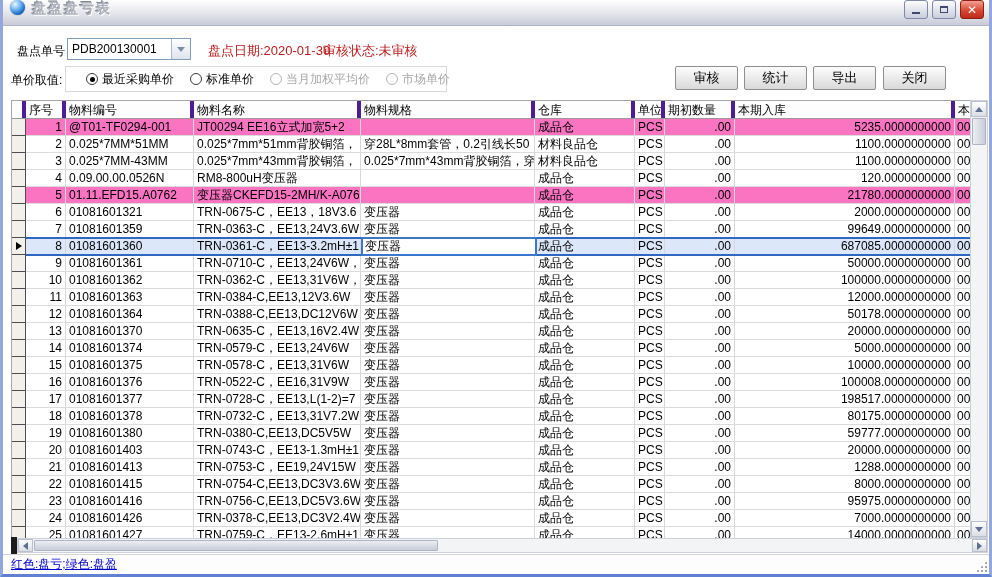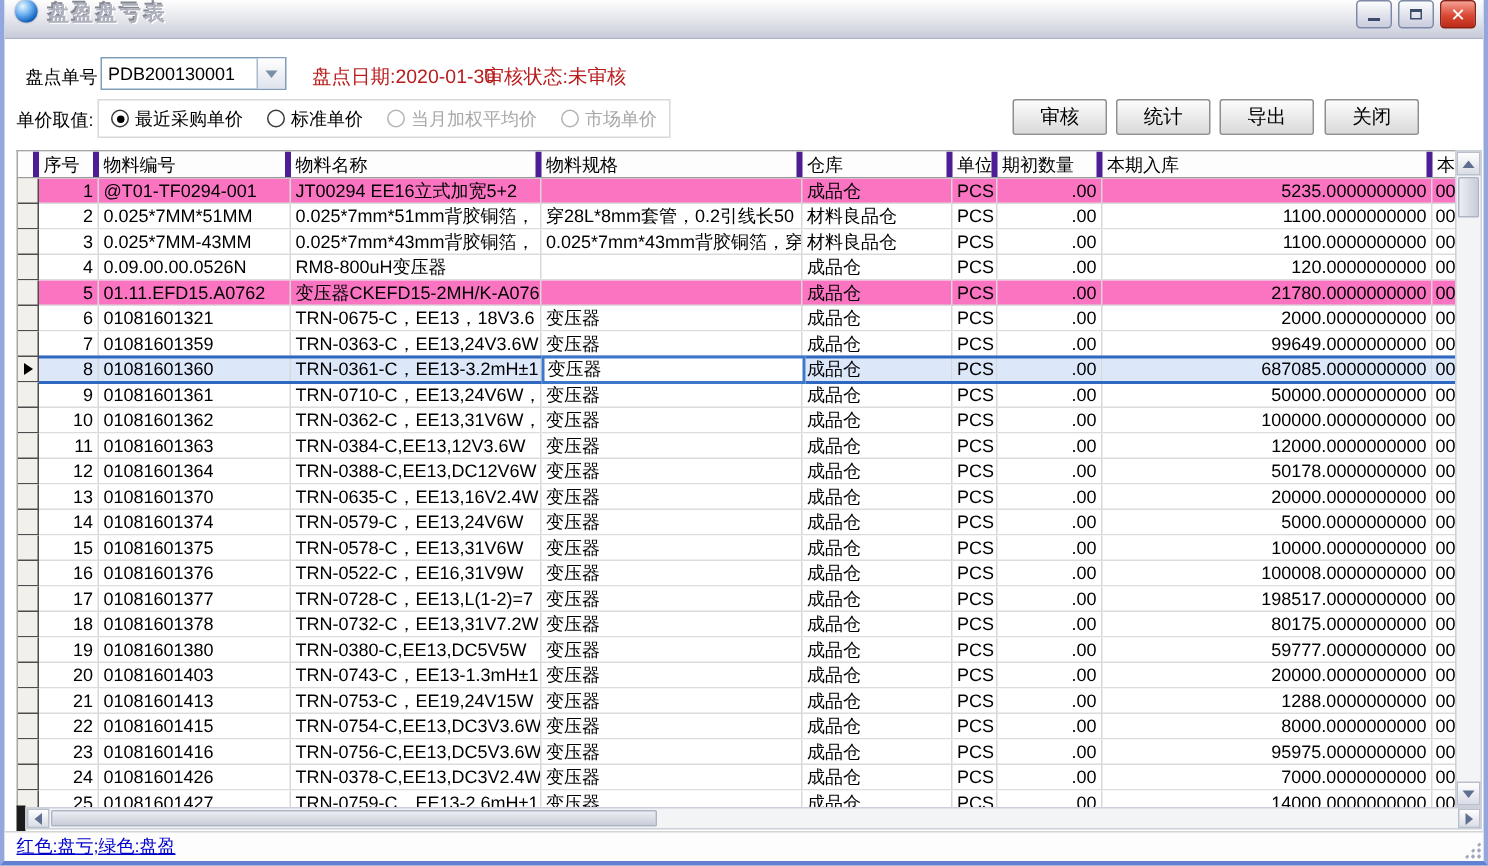--- a/index.html
+++ b/index.html
@@ -24,21 +24,21 @@
   
   .lbl{position:absolute;white-space:nowrap;}
   .combo{position:absolute;left:64px;top:38px;width:124px;height:22px;box-sizing:border-box;
     border:1px solid #7F9DB9;background:#fff;display:flex;}
   .combo-text{flex:1;padding:3px 4px;white-space:nowrap;overflow:hidden;}
   .combo-btn{width:18px;flex:none;background:linear-gradient(#FFFFFF,#DFE3EC);border-left:1px solid #AAB9CC;
     display:flex;align-items:center;justify-content:center;}
   .chev-down{width:0;height:0;border-left:4px solid transparent;border-right:4px solid transparent;border-top:5px solid #7A8EA6;}
   .info-text{position:absolute;top:42px;color:#b91c1c;font-size:13px;white-space:nowrap;}
   .radio-panel{position:absolute;left:62px;top:66px;width:382px;height:26px;box-sizing:border-box;
-    border:1px solid #D8D8D8;display:flex;align-items:center;padding:0 8px;}
+    border:1px solid #D8D8D8;display:flex;align-items:center;padding:0 20px;}
   .radio-item{display:flex;align-items:center;margin-right:16px;white-space:nowrap;cursor:pointer;}
   .radio{width:12px;height:12px;border-radius:50%;border:1px solid #3A3A3A;background:#fff;position:relative;margin-right:4px;flex:none;box-sizing:border-box;}
   .radio-item.sel .radio::after{content:"";position:absolute;left:2.5px;top:2.5px;width:5px;height:5px;border-radius:50%;background:#000;}
   .radio-item.dis .radio{border-color:#B3B3B3;}
   .radio-item.dis .radio-label{color:#A8A8A8;}
   .checkbox-item{position:absolute;left:470px;top:71px;display:flex;align-items:center;cursor:pointer;}
   .checkbox{width:13px;height:13px;box-sizing:border-box;border:1px solid #5A5A5A;background:#fff;margin-right:5px;flex:none;}
   .btn{position:absolute;top:66px;width:63px;height:24px;box-sizing:border-box;text-align:center;line-height:21px;font-size:13px;
     background:linear-gradient(#FCFCFC,#E9E9E9 55%,#D9D9D9);border:1px solid #8F8F8F;border-radius:2px;cursor:pointer;}
   .btn1{left:672px;}.btn2{left:741px;}.btn3{left:810px;}.btn4{left:880px;}

